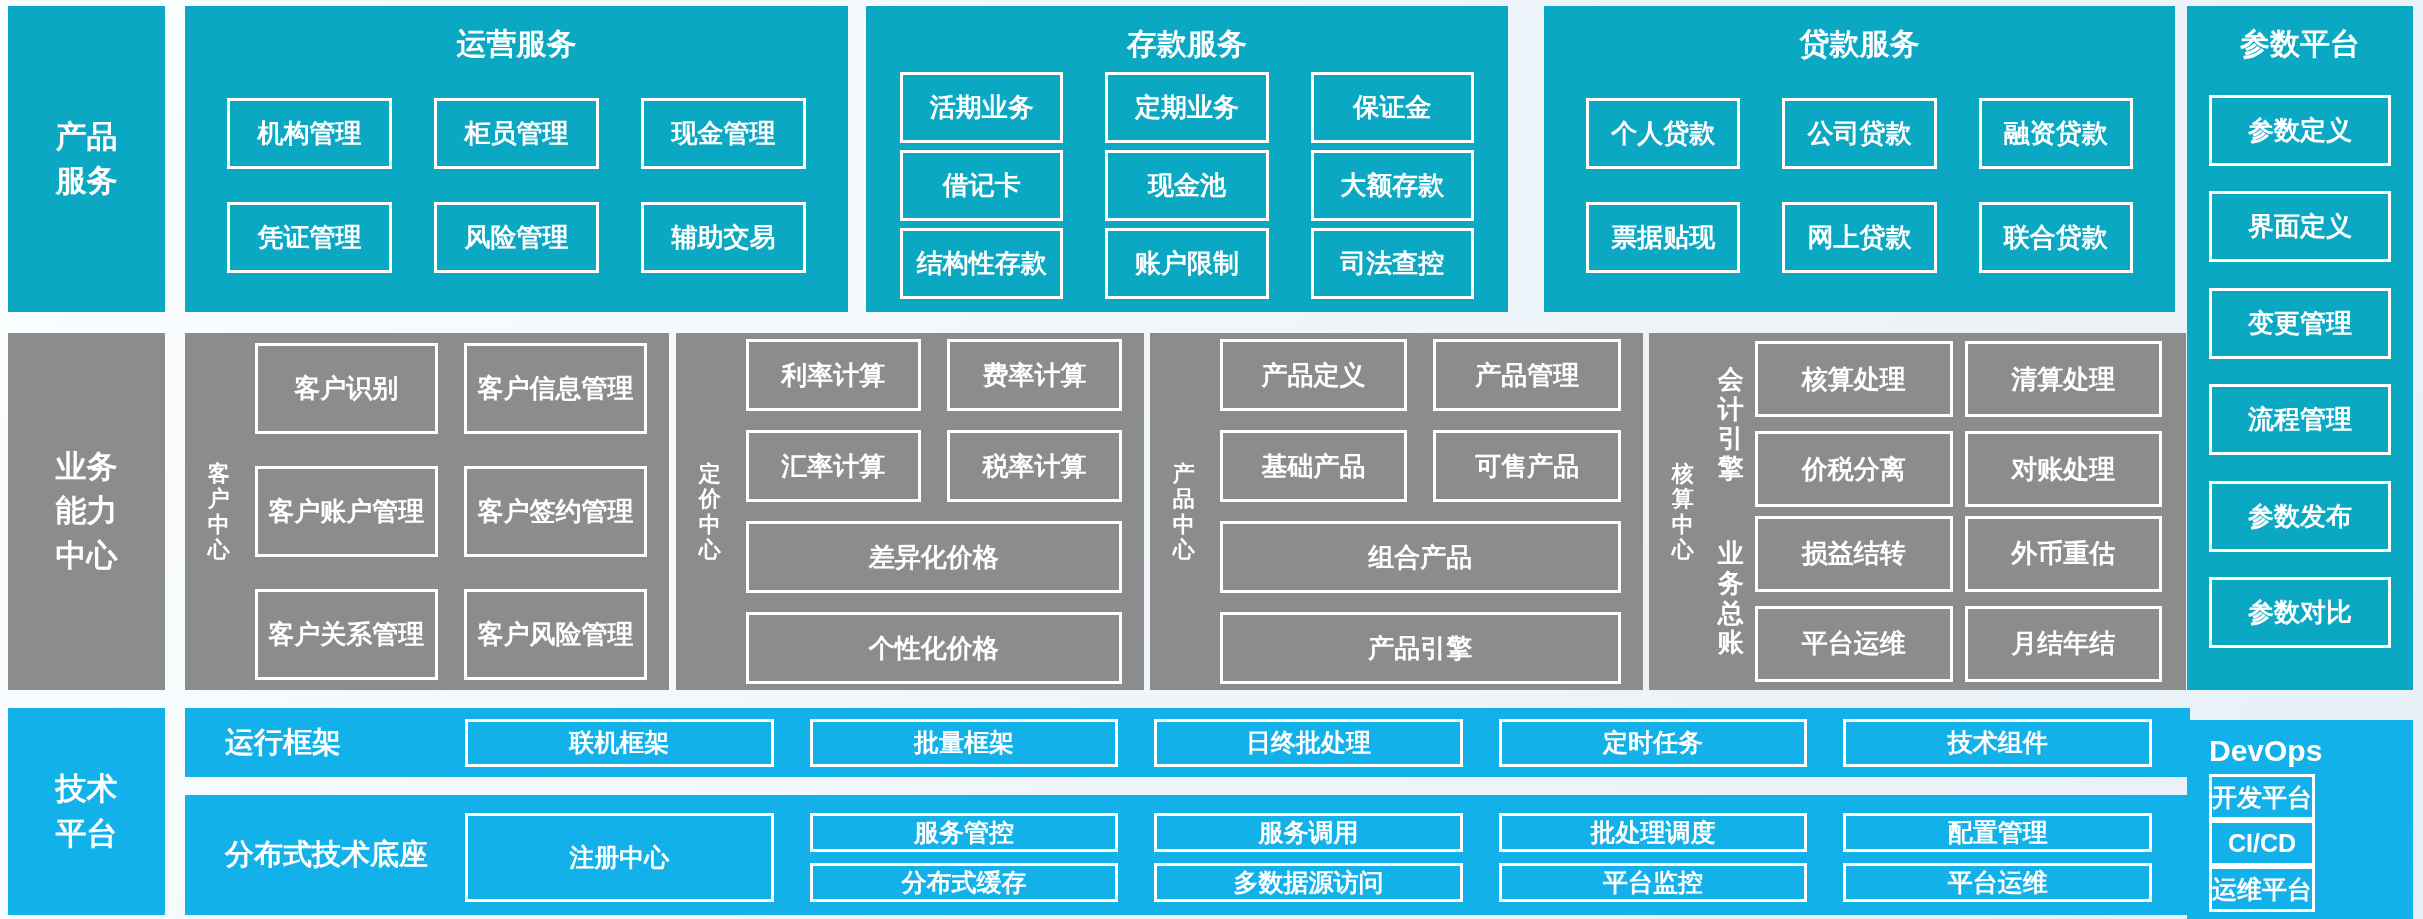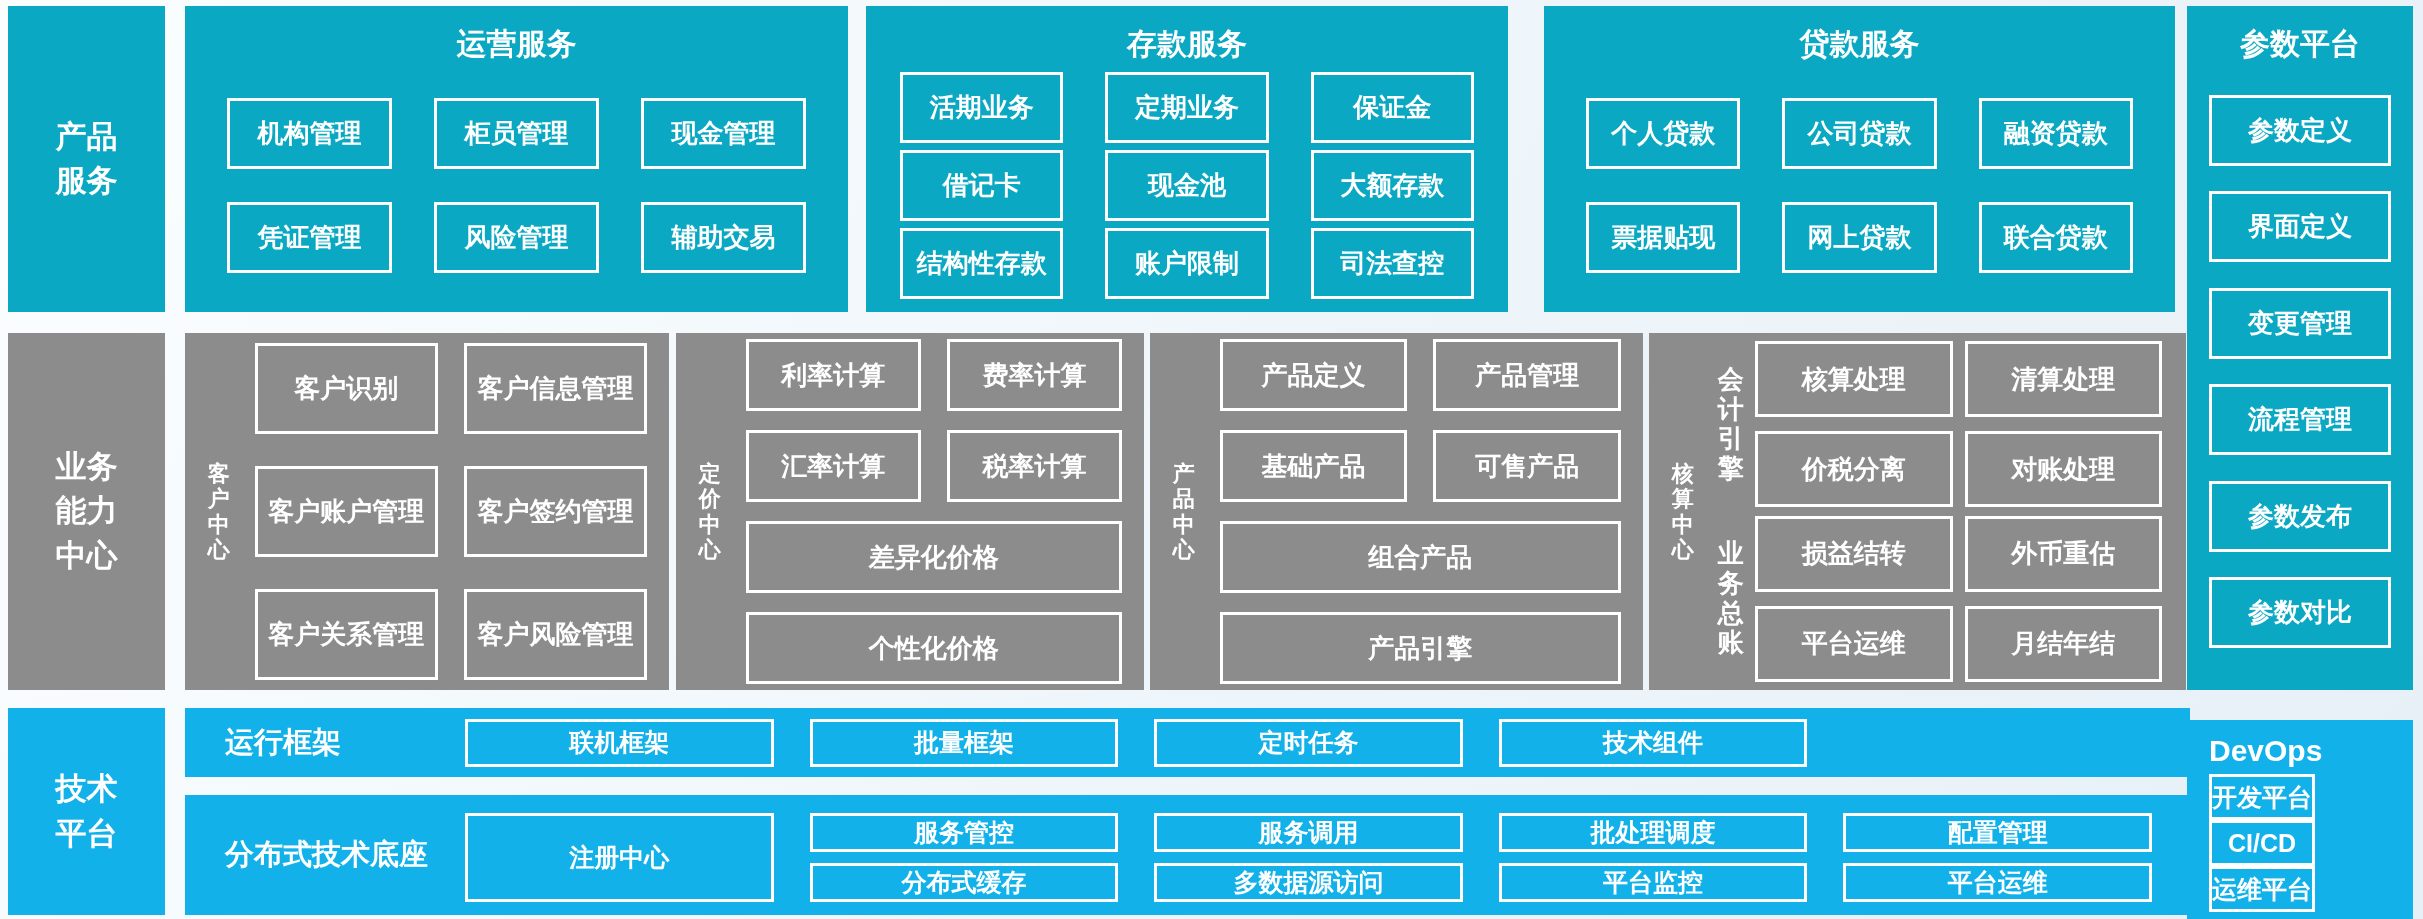--- a/index.html
+++ b/index.html
@@ -189,20 +189,21 @@
         </div>
       </div>
     </div>
   </div>
 
   <div class="sec blue band" style="left:185px;top:708px;width:2005px;height:69px">
     <div class="band-label">运行框架</div>
     <div class="band-grid">
       <div class="bbox">联机框架</div>
       <div class="bbox">批量框架</div>
+      <div class="bbox">日终批处理</div>
       <div class="bbox">定时任务</div>
       <div class="bbox">技术组件</div>
     </div>
   </div>
 
   <div class="sec blue band" style="left:185px;top:795px;width:2005px;height:120px">
     <div class="band-label">分布式技术底座</div>
     <div class="dist-grid">
       <div class="bbox registry">注册中心</div>
       <div class="bbox">服务管控</div>

